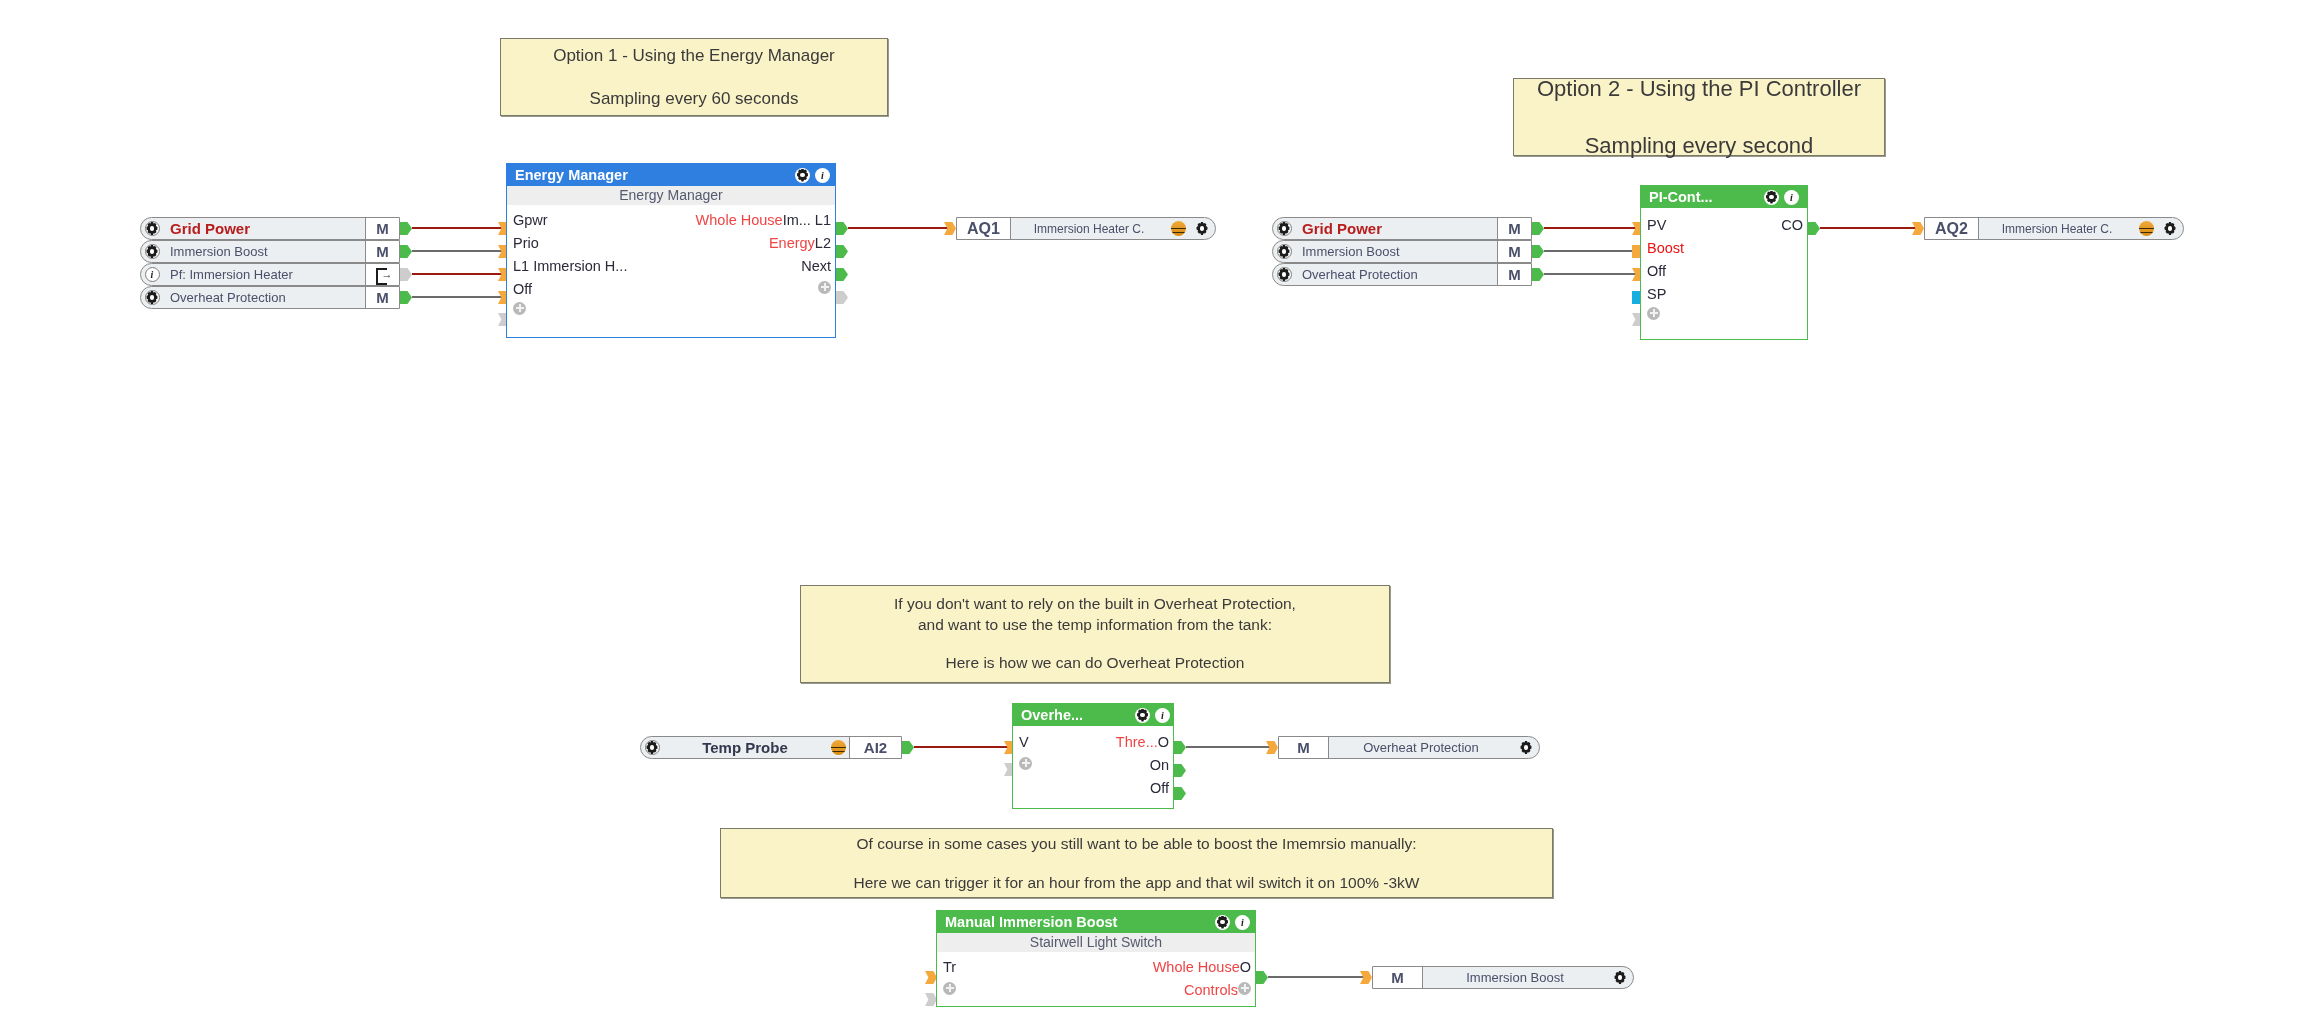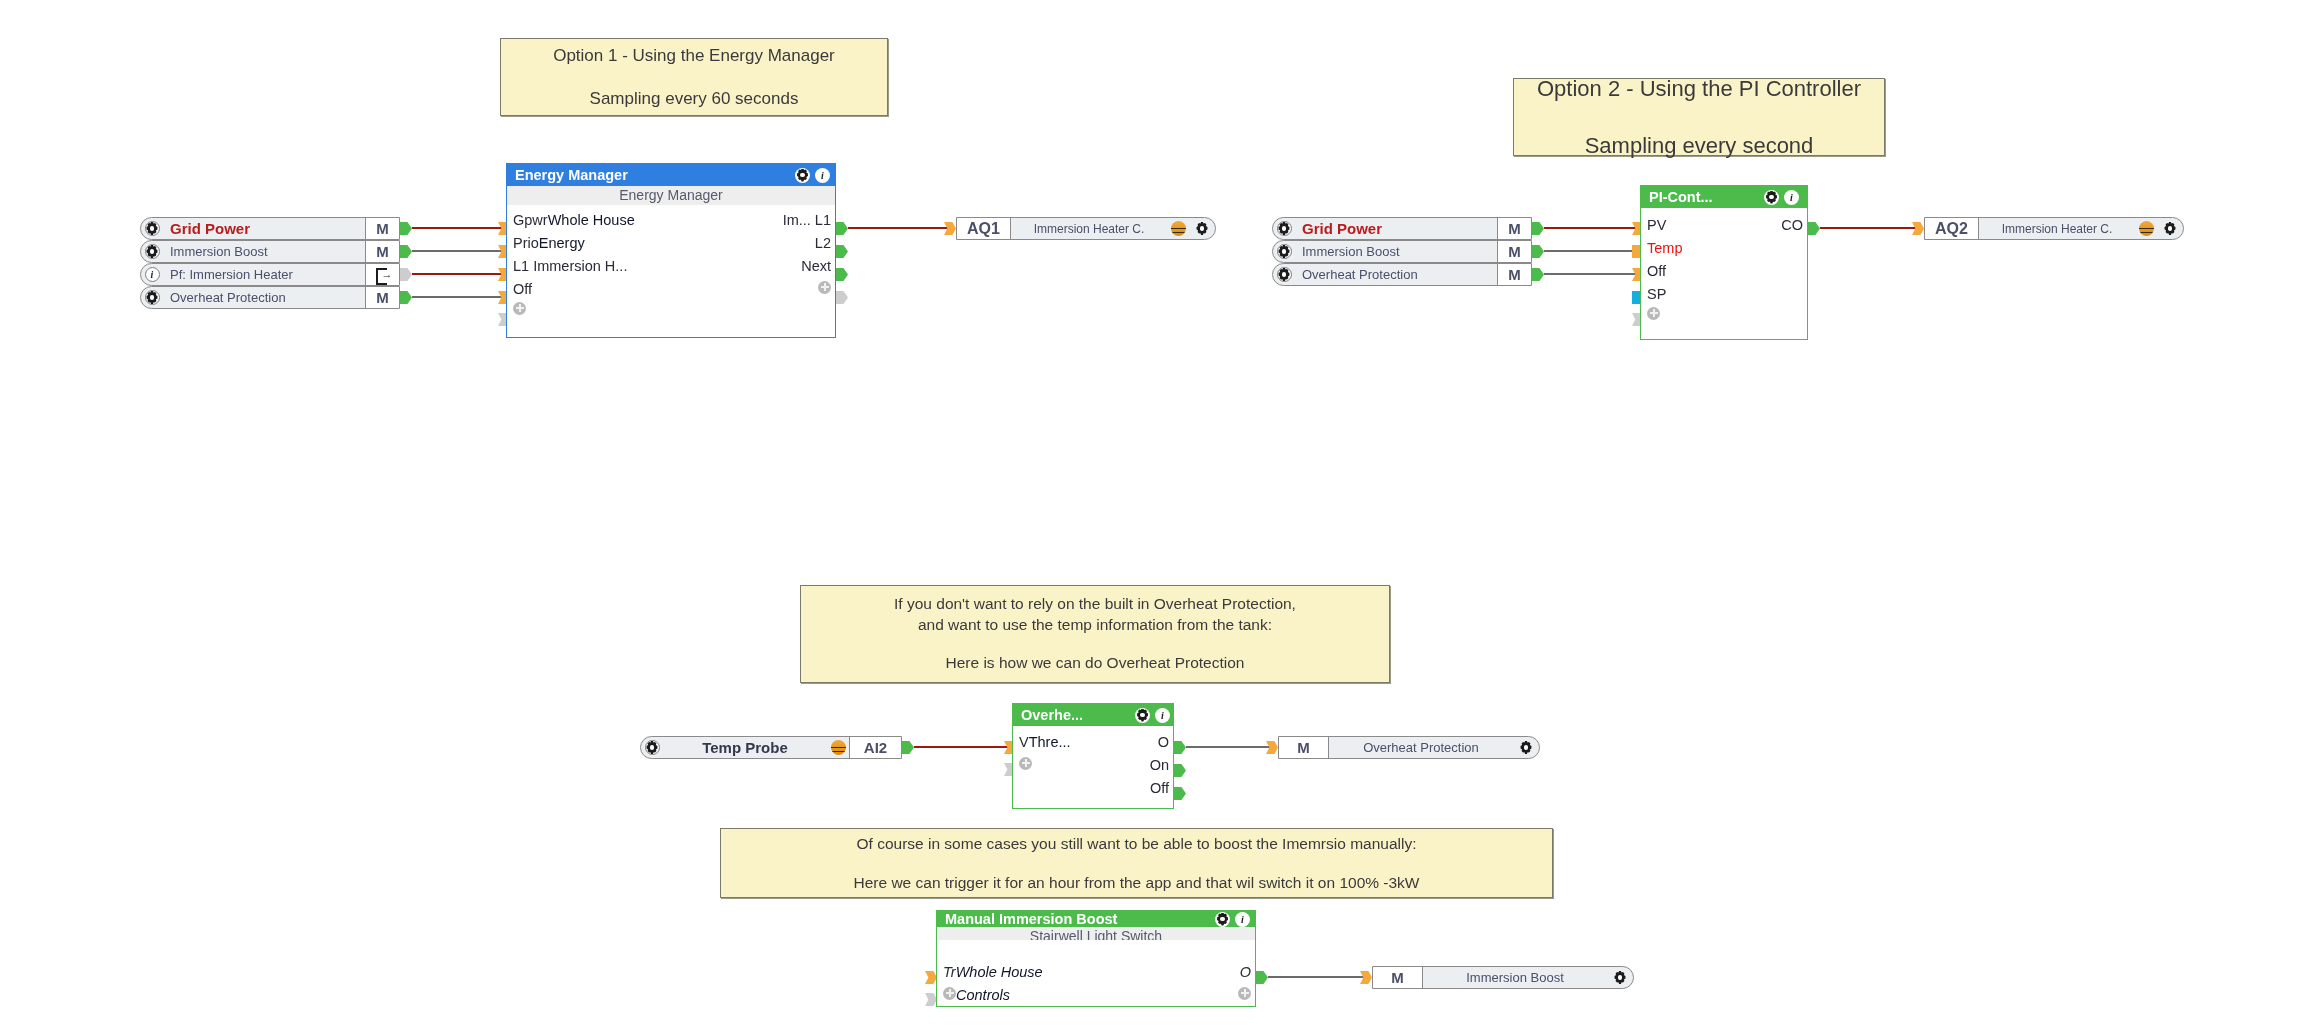--- a/index.html
+++ b/index.html
@@ -163,21 +163,21 @@
   .blk .rows { position:relative; }
   .row {
     display:flex; align-items:center;
     height:15.5px;
     font-size:14.5px;
     color:#2a2a3a;
     padding:0 4px 0 6px;
     white-space:nowrap;
   }
   .row .in  { flex:0 0 auto; }
-  .row .mid { flex:1 1 auto; text-align:left; color:#0f172a; overflow:hidden; }
+  .row .mid { flex:1 1 auto; text-align:right; color:#ef4444; overflow:hidden; }
   .row .out { flex:0 0 auto; text-align:right; }
   .row .auto { color:#ee1111; }
   .plusrow { display:flex; align-items:center; justify-content:space-between; padding:0 5px 0 6px; height:16px;}
   .plus {
     width:13px; height:13px; border-radius:50%;
     background:#b9b9b9; position:relative; display:inline-block;
   }
   .plus::before, .plus::after{
     content:""; position:absolute; background:#f2f2f2;
   }
@@ -384,21 +384,21 @@
         </span>
     </div>
     <div class="body">
       <div class="rows" style="padding-top:5px;">
         <div class="row" style="height:23px;">
           <span class="in">PV</span>
           <span class="mid"></span>
           <span class="out">CO</span>
         </div>
         <div class="row" style="height:23px;">
-          <span class="in auto">Temp</span>
+          <span class="in auto">Boost</span>
         </div>
         <div class="row" style="height:23px;">
           <span class="in">Off</span>
         </div>
         <div class="row" style="height:23px;">
           <span class="in">SP</span>
         </div>
         <div class="plusrow">
           <span class="plus"></span>
         </div>
@@ -503,21 +503,21 @@
       <span class="ttl">Manual Immersion Boost</span>
       <span class="hico">
           <span class="gear"></span>
         </span>
       <span class="hico">
           <span class="infoi">i</span>
         </span>
     </div>
     <div class="subttl">Stairwell Light Switch</div>
     <div class="body">
-      <div class="rows" style="padding-top:20px;font-style:italic;">
+      <div class="rows" style="padding-top:3px;">
         <div class="row" style="height:23px;">
           <span class="in">Tr</span>
           <span class="mid">Whole House</span>
           <span class="out">O</span>
         </div>
         <div class="row" style="height:23px;">
           <span class="in"><span class="plus"></span></span>
           <span class="mid">Controls</span>
           <span class="out"><span class="plus"></span></span>
         </div>

